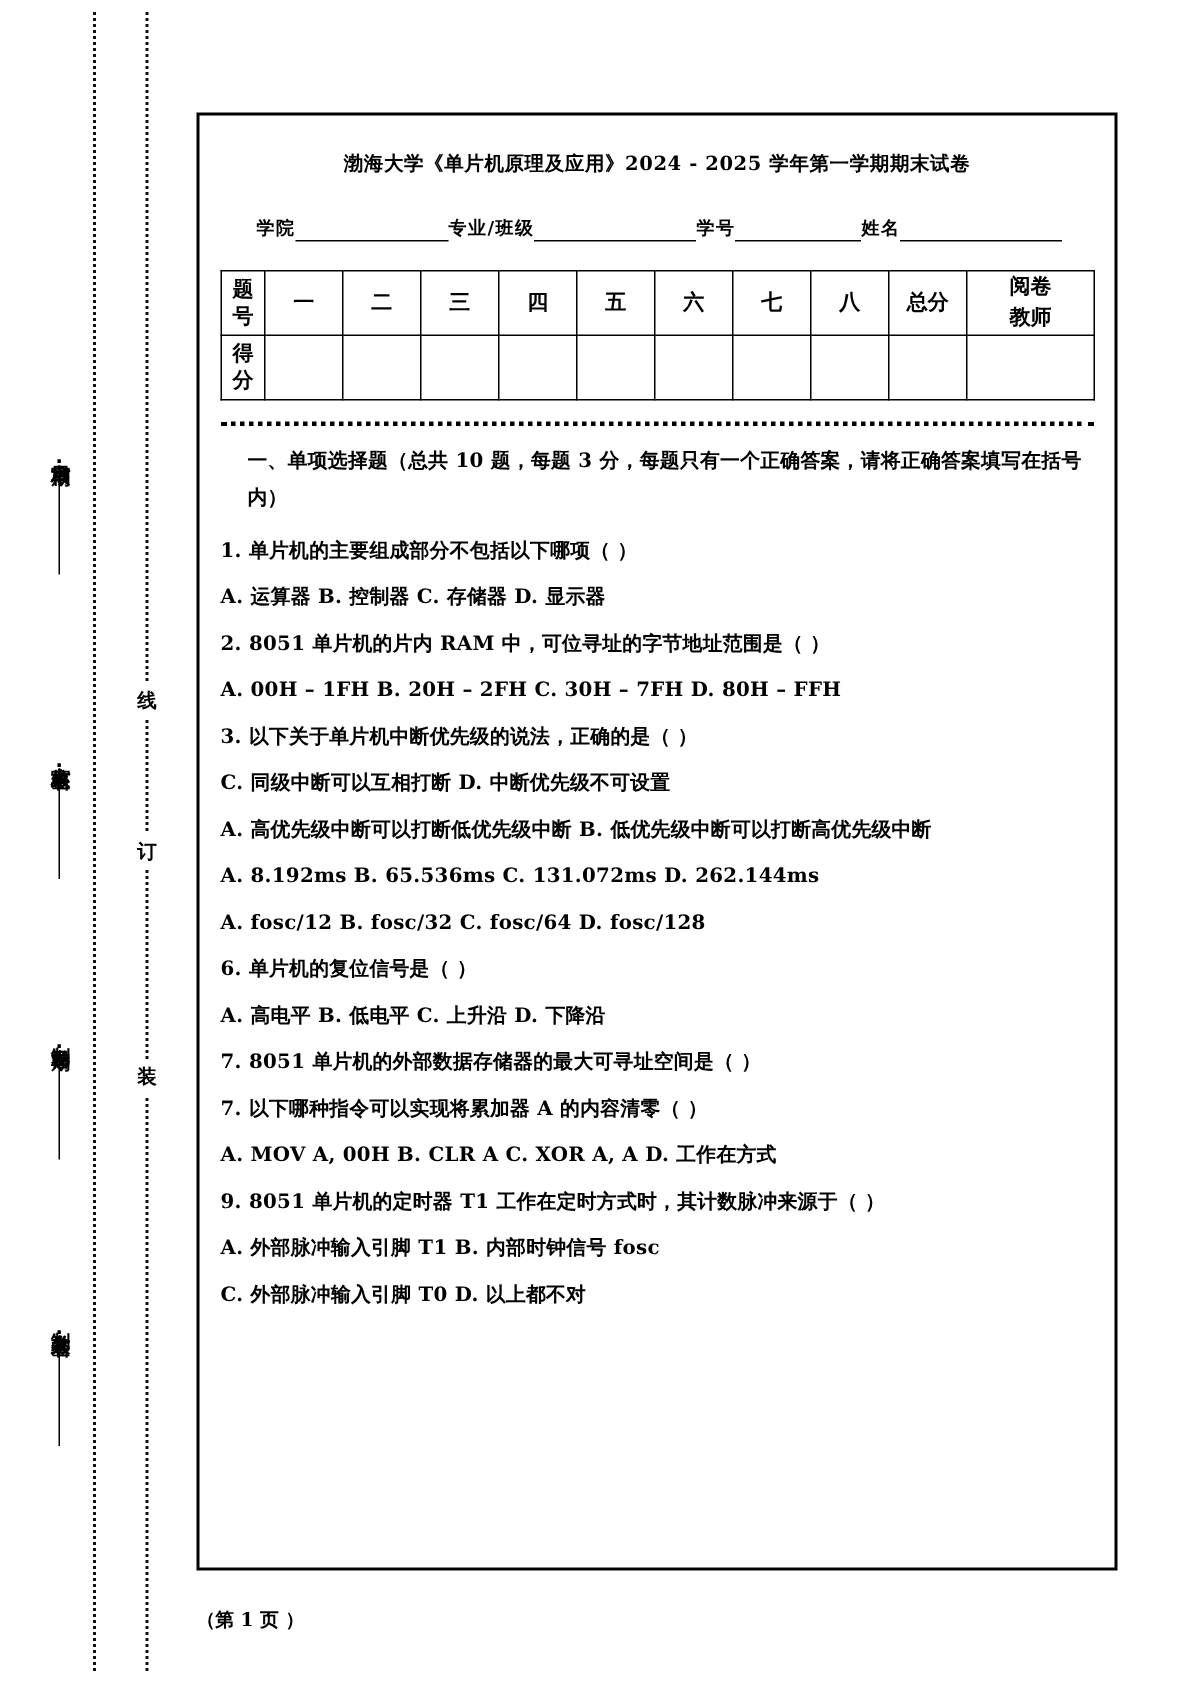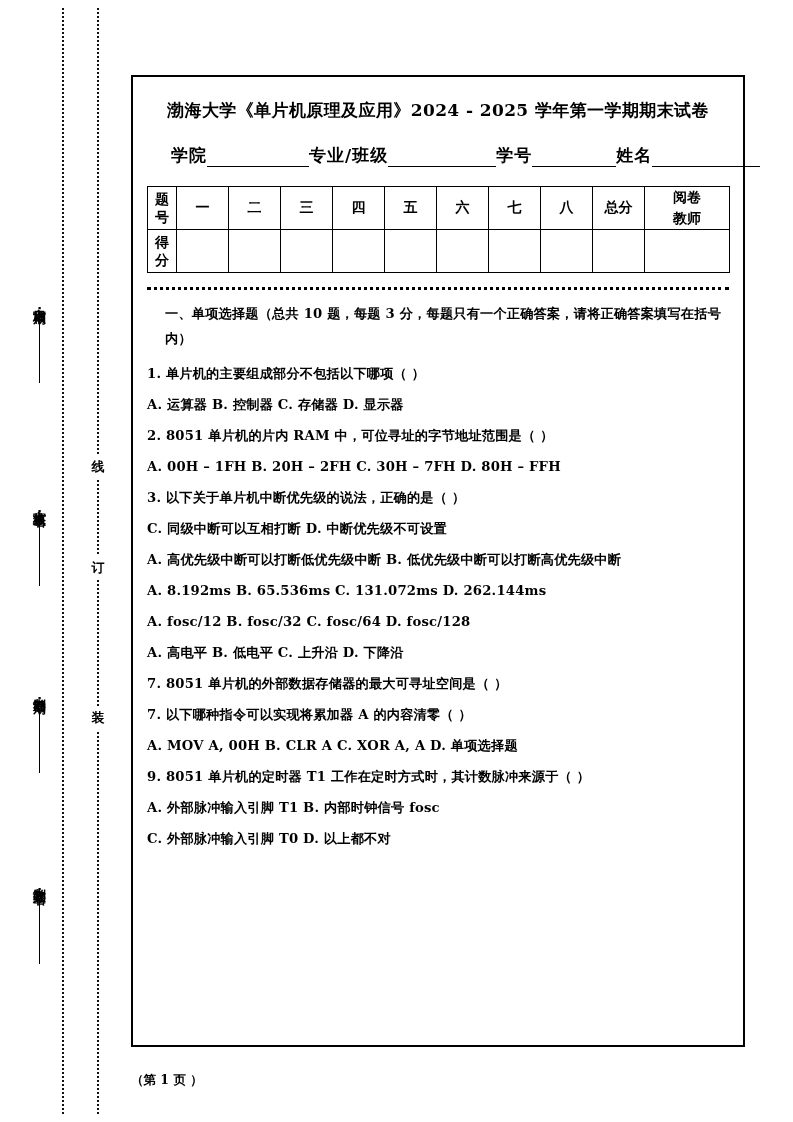--- a/index.html
+++ b/index.html
@@ -85,34 +85,34 @@
     box-sizing: border-box;
   }
   .frame-inner {
     padding: 14px 14px 0 14px;
     height: 100%;
     box-sizing: border-box;
   }
 
   
   .exam-title {
-    font-size: 17px;
+    font-size: 13px;
     font-weight: bold;
     line-height: 34px;
     text-align: center;
     letter-spacing: 0.4px;
     padding: 2px 2px 0 2px;
   }
 
   
   .info-row {
     margin-top: 17px;
     display: flex;
     align-items: flex-end;
-    font-size: 17px;
+    font-size: 12px;
     font-weight: bold;
     padding: 0 14px 0 24px;
     white-space: nowrap;
   }
   .info-item { display: flex; align-items: flex-end; }
   .info-label { letter-spacing: 1px; }
   .info-blank {
     border-bottom: 1.2px solid #000;
     height: 13px;
   }
@@ -279,26 +279,27 @@
       <div class="opt-line">A. 00H – 1FH  B. 20H – 2FH  C. 30H – 7FH  D. 80H – FFH</div>
 
       <div class="q-line">3. 以下关于单片机中断优先级的说法，正确的是（   ）</div>
       <div class="opt-line">C. 同级中断可以互相打断  D. 中断优先级不可设置</div>
       <div class="opt-line">A. 高优先级中断可以打断低优先级中断  B. 低优先级中断可以打断高优先级中断</div>
 
       <div class="opt-line">A. 8.192ms  B. 65.536ms  C. 131.072ms  D. 262.144ms</div>
 
       <div class="opt-line">A. fosc/12  B. fosc/32  C. fosc/64  D. fosc/128</div>
 
+      <div class="q-line">6. 单片机的复位信号是（   ）</div>
       <div class="opt-line">A. 高电平  B. 低电平  C. 上升沿  D. 下降沿</div>
 
       <div class="q-line">7. 8051 单片机的外部数据存储器的最大可寻址空间是（   ）</div>
 
       <div class="q-line">7. 以下哪种指令可以实现将累加器 A 的内容清零（   ）</div>
-      <div class="opt-line">A. MOV A, 00H  B. CLR A  C. XOR A, A  D. 单项选择题</div>
+      <div class="opt-line">A. MOV A, 00H  B. CLR A  C. XOR A, A  D. 工作在方式</div>
 
       <div class="q-line">9. 8051 单片机的定时器 T1 工作在定时方式时，其计数脉冲来源于（   ）</div>
       <div class="opt-line">A. 外部脉冲输入引脚 T1  B. 内部时钟信号 fosc</div>
       <div class="opt-line">C. 外部脉冲输入引脚 T0  D. 以上都不对</div>
     </div>
 
   </div>
 </div>
 
 <div class="page-footer">（第 1 页 ）</div>

